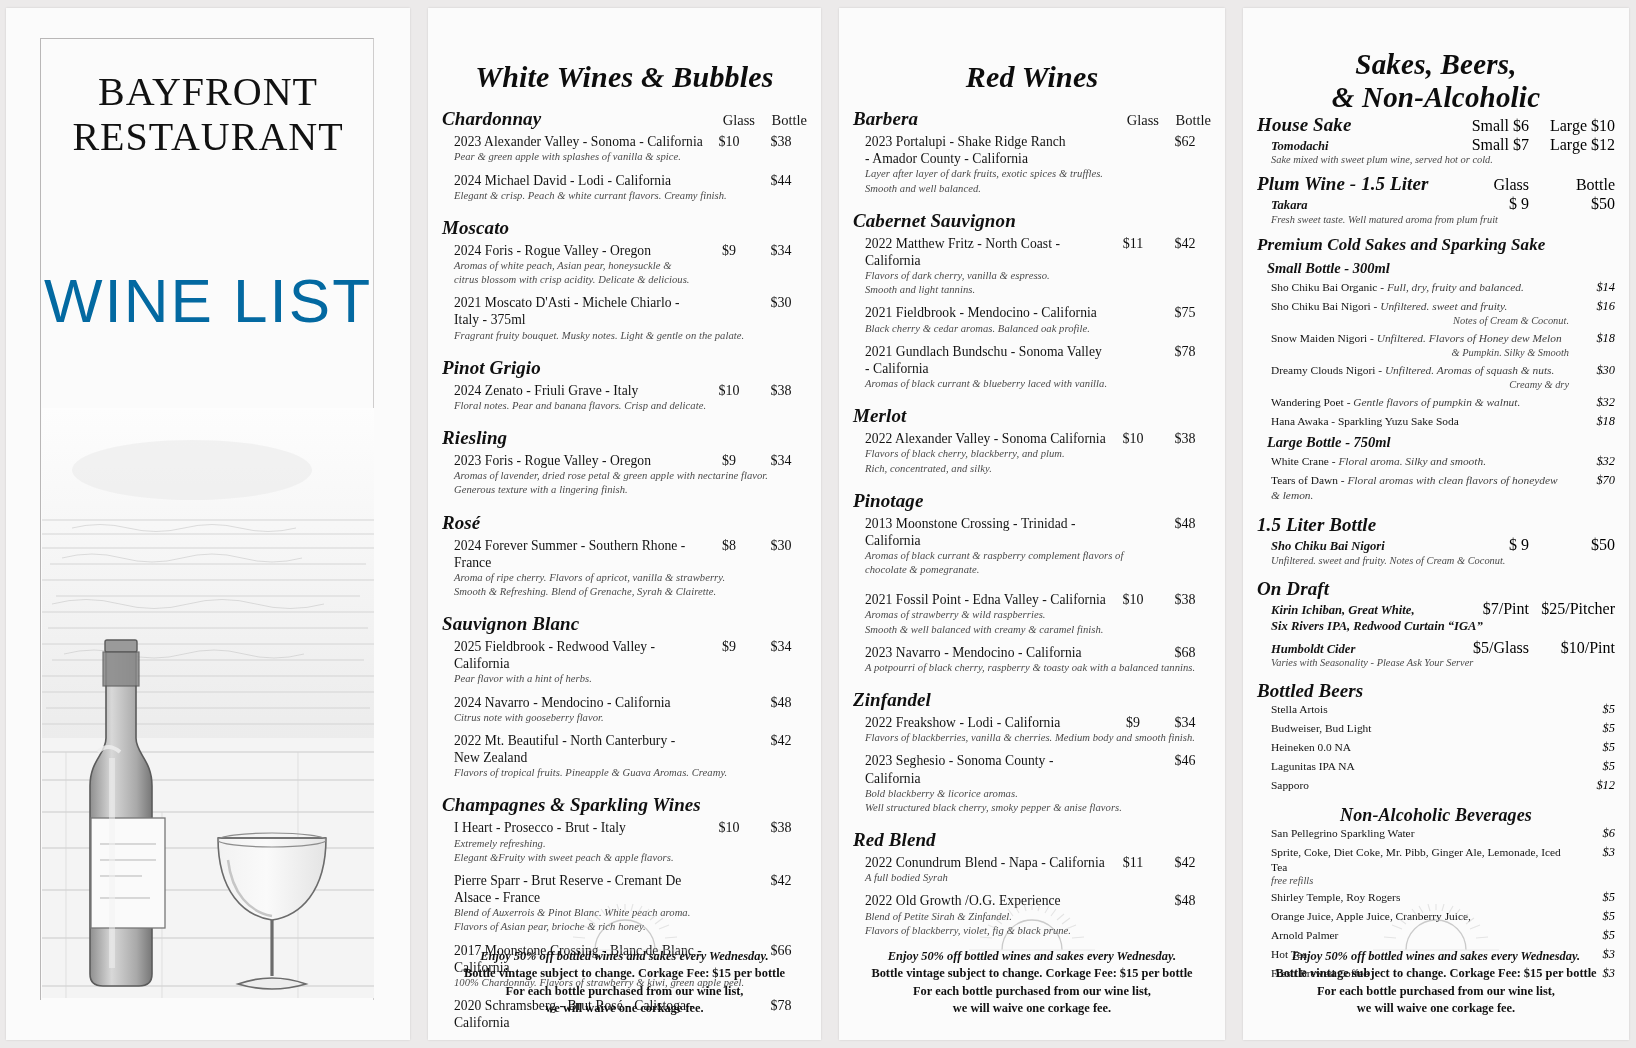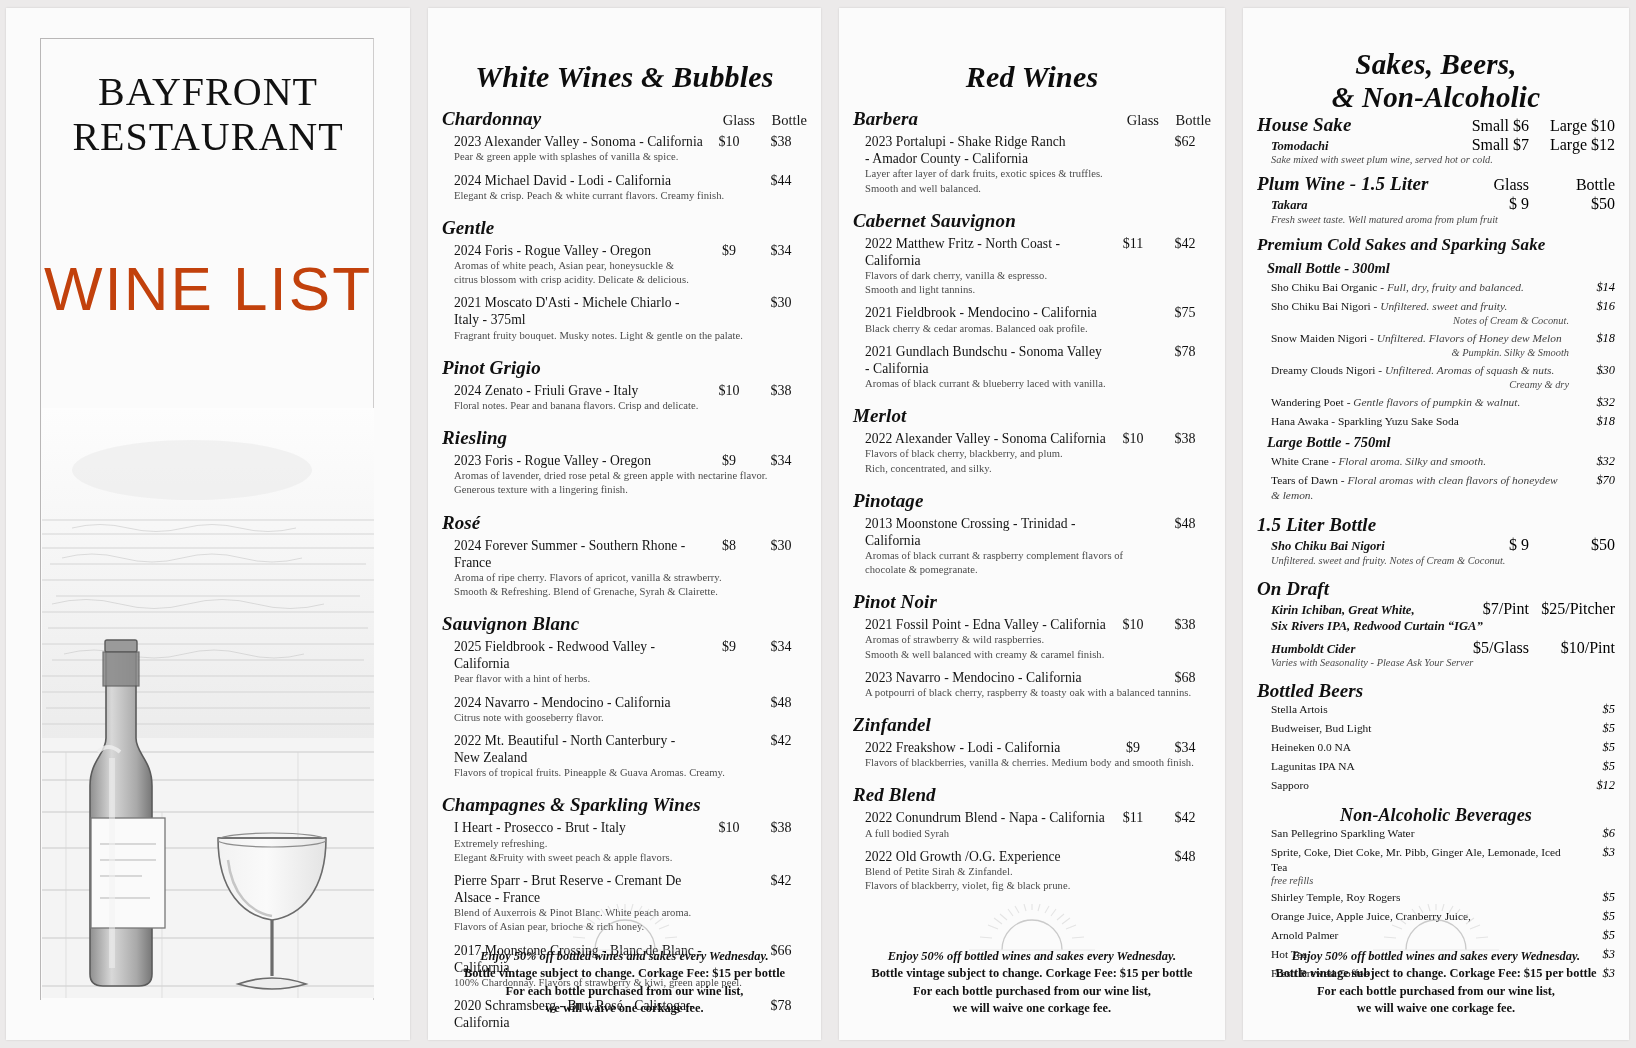--- a/index.html
+++ b/index.html
@@ -55,27 +55,27 @@
   .brand-line {
     font-family: "Liberation Serif", serif;
     font-size: 40px;
     letter-spacing: 1px;
     color: #111;
     line-height: 1.12;
     font-weight: 400;
   }
   .wine-list-title {
     position: absolute;
-    left: 0; right: 0; top: 245px;
+    left: 0; right: 0; top: 257px;
     text-align: center;
     font-family: "Liberation Sans", sans-serif;
     font-size: 62px;
     font-weight: 400;
     letter-spacing: 2px;
-    color: #c2410c;
+    color: #0369a1;
   }
   .cover-art {
     position: absolute;
     left: 36px; top: 400px;
     width: 332px; height: 590px;
     overflow: hidden;
   }
   .cover-art svg { width: 100%; height: 100%; }
 
   
@@ -132,20 +132,21 @@
     letter-spacing: .05px;
   }
   .price {
     flex: 0 0 auto;
     width: 52px;
     text-align: center;
     font-size: 14px;
     color: #101010;
   }
   .item-desc {
+    font-style: italic;
     font-size: 10.6px;
     color: #4a4a4a;
     line-height: 1.34;
     letter-spacing: .05px;
   }
 
   
   .sub-head {
     font-style: italic;
     font-weight: bold;
@@ -317,21 +318,21 @@
               <div class="item-line">
                 <div class="item-name">2024 Michael David - Lodi - California</div>
                 <div class="price"></div>
                 <div class="price">$44</div>
               </div>
               <div class="item-desc">Elegant &amp; crisp. Peach &amp; white currant flavors. Creamy finish.</div>
             </div>
           </div>
           <div class="section">
             <div class="cat-row">
-              <div class="cat-name">Gentle</div>
+              <div class="cat-name">Moscato</div>
             </div>
             <div class="item">
               <div class="item-line">
                 <div class="item-name">2024 Foris - Rogue Valley - Oregon</div>
                 <div class="price">$9</div>
                 <div class="price">$34</div>
               </div>
               <div class="item-desc">Aromas of white peach, Asian pear, honeysuckle &amp;</div>
               <div class="item-desc">citrus blossom with crisp acidity. Delicate &amp; delicious.</div>
             </div>
@@ -557,23 +558,20 @@
               <div class="item-line">
                 <div class="item-name">2013 Moonstone Crossing - Trinidad - California</div>
                 <div class="price"></div>
                 <div class="price">$48</div>
               </div>
               <div class="item-desc">Aromas of black currant &amp; raspberry complement flavors of</div>
               <div class="item-desc">chocolate &amp; pomegranate.</div>
             </div>
           </div>
           <div class="section">
-            <div class="cat-row">
-              <div class="cat-name">Pinot Noir</div>
-            </div>
             <div class="item">
               <div class="item-line">
                 <div class="item-name">2021 Fossil Point - Edna Valley - California</div>
                 <div class="price">$10</div>
                 <div class="price">$38</div>
               </div>
               <div class="item-desc">Aromas of strawberry &amp; wild raspberries.</div>
               <div class="item-desc">Smooth &amp; well balanced with creamy &amp; caramel finish.</div>
             </div>
             <div class="item">
@@ -589,20 +587,29 @@
             <div class="cat-row">
               <div class="cat-name">Zinfandel</div>
             </div>
             <div class="item">
               <div class="item-line">
                 <div class="item-name">2022 Freakshow - Lodi - California</div>
                 <div class="price">$9</div>
                 <div class="price">$34</div>
               </div>
               <div class="item-desc">Flavors of blackberries, vanilla &amp; cherries. Medium body and smooth finish.</div>
+            </div>
+            <div class="item">
+              <div class="item-line">
+                <div class="item-name">2023 Seghesio - Sonoma County - California</div>
+                <div class="price"></div>
+                <div class="price">$46</div>
+              </div>
+              <div class="item-desc">Bold blackberry &amp; licorice aromas.</div>
+              <div class="item-desc">Well structured black cherry, smoky pepper &amp; anise flavors.</div>
             </div>
           </div>
           <div class="section">
             <div class="cat-row">
               <div class="cat-name">Red Blend</div>
             </div>
             <div class="item">
               <div class="item-line">
                 <div class="item-name">2022 Conundrum Blend - Napa - California</div>
                 <div class="price">$11</div>

